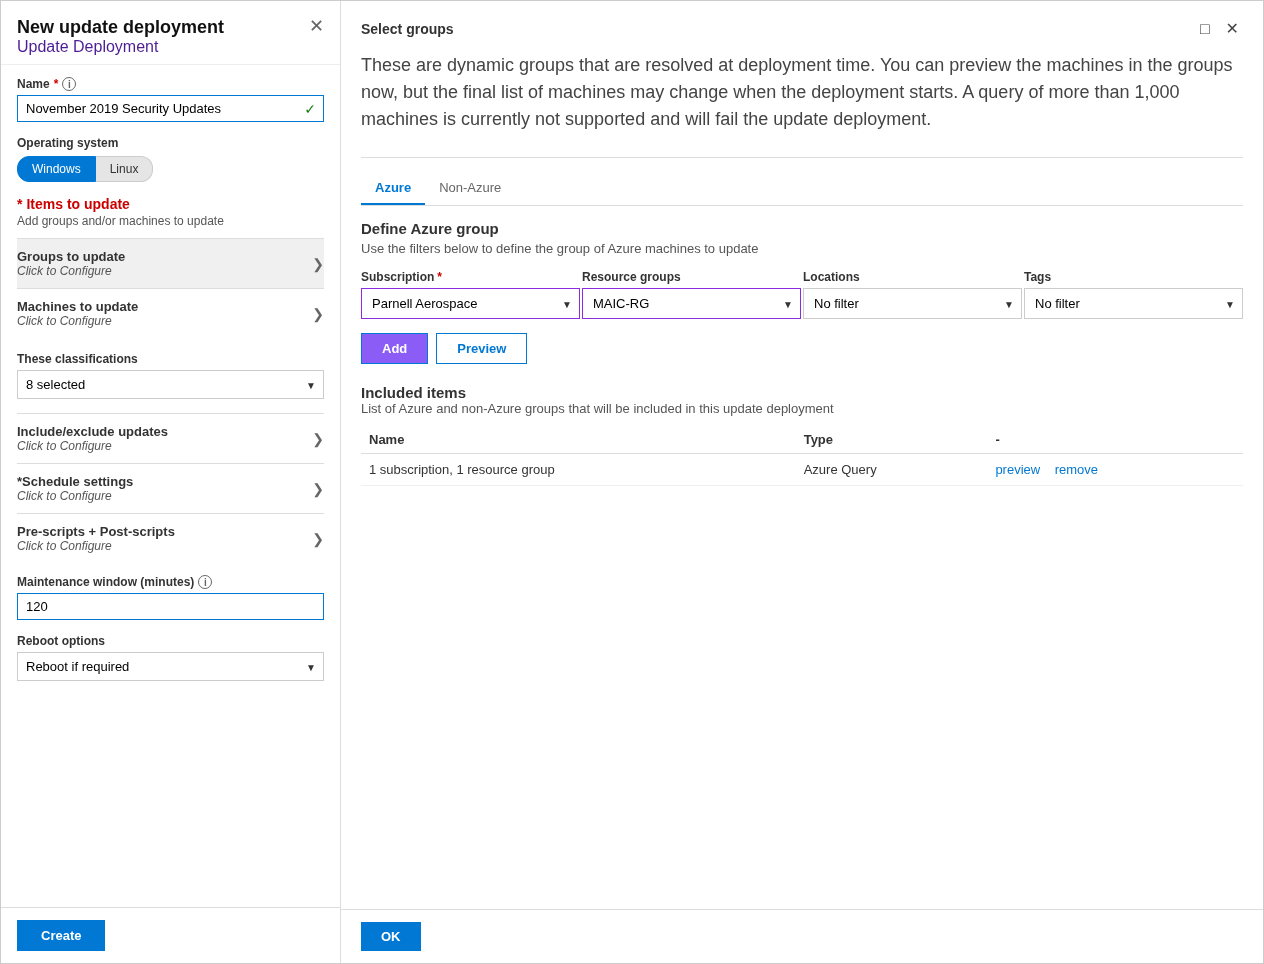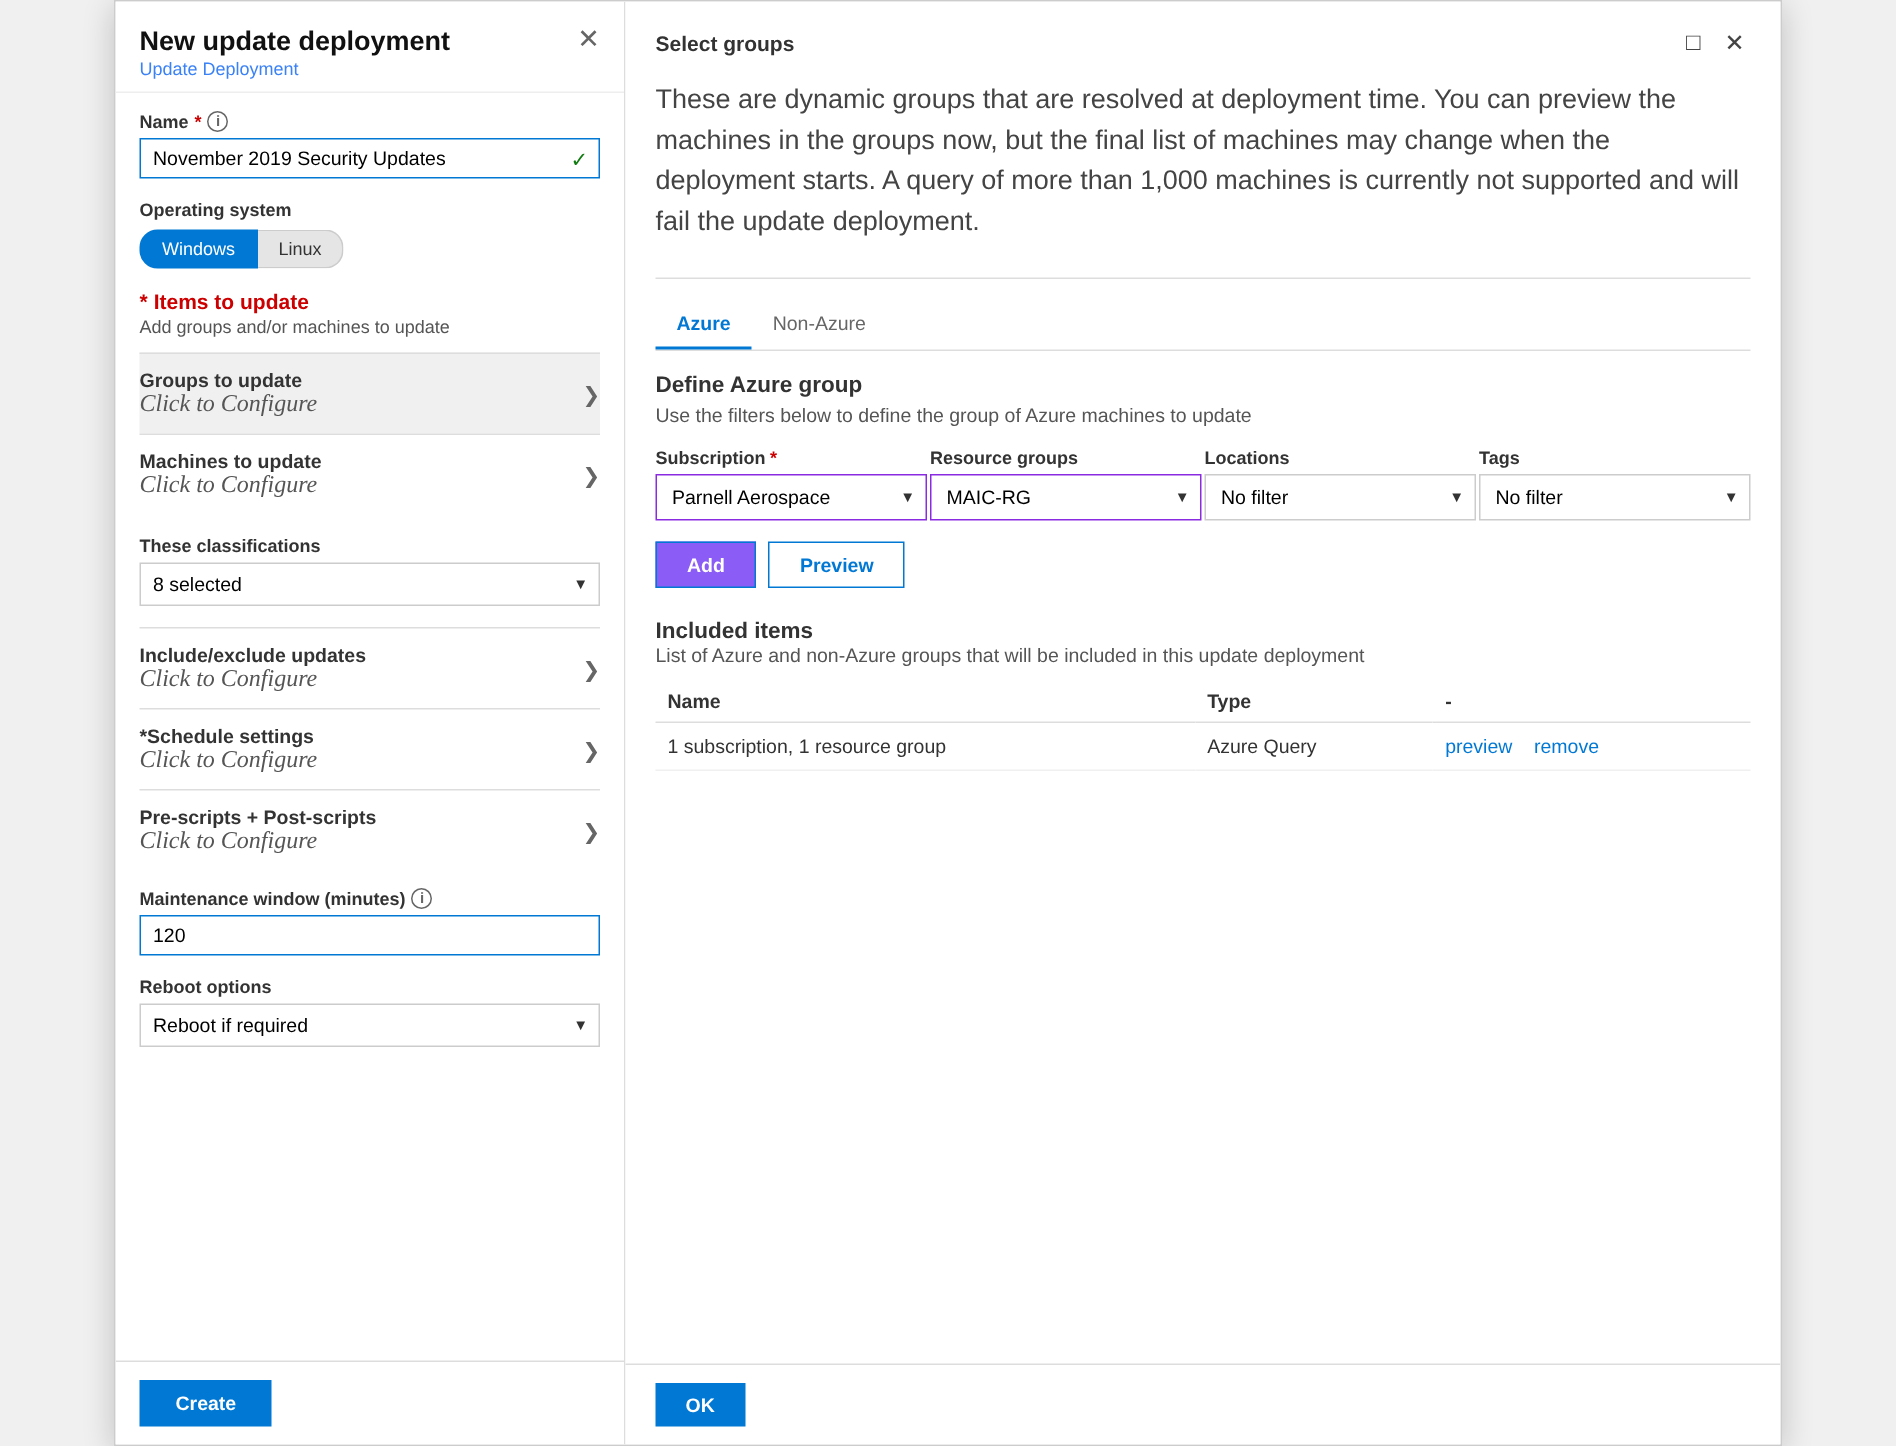--- a/index.html
+++ b/index.html
@@ -1,23 +1,23 @@
 <!DOCTYPE html>
 <html><head>
   <meta charset="utf-8">
   <style>
     * { box-sizing: border-box; margin: 0; padding: 0; }
     body { font-family: 'Segoe UI', Arial, sans-serif; font-size: 13px; color: #333; background: #f0f0f0; display: flex; align-items: center; justify-content: center; min-height: 100vh; }
-    .outer-wrapper { display: flex; width: 1112px; height: 964px; background: #fff; border: 1px solid #ccc; box-shadow: 0 4px 20px rgba(0,0,0,0.2); overflow: hidden; }
+    .outer-wrapper { display: flex; width: 1264px; height: 964px; background: #fff; border: 1px solid #ccc; box-shadow: 0 4px 20px rgba(0,0,0,0.2); overflow: hidden; }
 
     
     .left-panel { width: 340px; min-width: 340px; border-right: 1px solid #ddd; display: flex; flex-direction: column; background: #fff; }
     .left-header { padding: 16px 16px 8px 16px; border-bottom: 1px solid #eee; display: flex; justify-content: space-between; align-items: flex-start; }
     .left-header-text h2 { font-size: 18px; font-weight: 600; color: #111; }
-    .left-header-text span { font-size: 12px; color: #3b82f6; }
+    .left-header-text span { font-size: 16px; color: #4c1d95; }
     .close-btn { background: none; border: none; cursor: pointer; font-size: 18px; color: #666; line-height: 1; padding: 0; }
 
     .left-content { flex: 1; overflow-y: auto; padding: 12px 16px; }
     .field-group { margin-bottom: 14px; }
     .field-label { font-size: 12px; font-weight: 600; margin-bottom: 4px; display: flex; align-items: center; gap: 4px; }
     .field-label .required { color: #c00; }
     .field-label .info-icon { width: 14px; height: 14px; border-radius: 50%; border: 1px solid #666; display: inline-flex; align-items: center; justify-content: center; font-size: 10px; color: #666; cursor: pointer; }
     .text-input-wrapper { position: relative; }
     .text-input-wrapper input { width: 100%; border: 1px solid #0078d4; padding: 5px 8px; font-size: 13px; outline: none; }
     .check-mark { position: absolute; right: 8px; top: 50%; transform: translateY(-50%); color: #107c10; font-size: 14px; }
@@ -27,21 +27,21 @@
     .os-btn.active { background: #0078d4; color: #fff; border-color: #0078d4; border-radius: 12px 0 0 12px; }
     .os-btn.inactive { background: #e5e5e5; color: #333; border-radius: 0 12px 12px 0; border-left: none; }
 
     .section-title { font-size: 14px; font-weight: 600; color: #c00; display: flex; align-items: center; gap: 4px; margin-top: 8px; margin-bottom: 2px; }
     .section-title span.red { color: #c00; }
     .section-subtitle { font-size: 12px; color: #555; margin-bottom: 10px; }
 
     .config-item { border-top: 1px solid #ddd; padding: 10px 0; display: flex; justify-content: space-between; align-items: center; cursor: pointer; }
     .config-item.active { background: #f0f0f0; }
     .config-item-text .title { font-size: 13px; font-weight: 600; }
-    .config-item-text .subtitle { font-size: 16px; color: #555; font-style: italic; font-family: Liberation Serif, serif; }
+    .config-item-text .subtitle { font-size: 12px; color: #555; font-style: italic; }
     .chevron { font-size: 14px; color: #666; }
 
     .select-wrapper { position: relative; }
     .select-wrapper select { width: 100%; padding: 6px 8px; border: 1px solid #ccc; font-size: 13px; appearance: none; background: #fff; cursor: pointer; }
     .select-arrow { position: absolute; right: 8px; top: 50%; transform: translateY(-50%); font-size: 10px; color: #333; pointer-events: none; }
 
     .left-footer { padding: 12px 16px; border-top: 1px solid #ddd; }
     .create-btn { background: #0078d4; color: #fff; border: none; padding: 8px 24px; font-size: 13px; cursor: pointer; font-weight: 600; }
 
     

